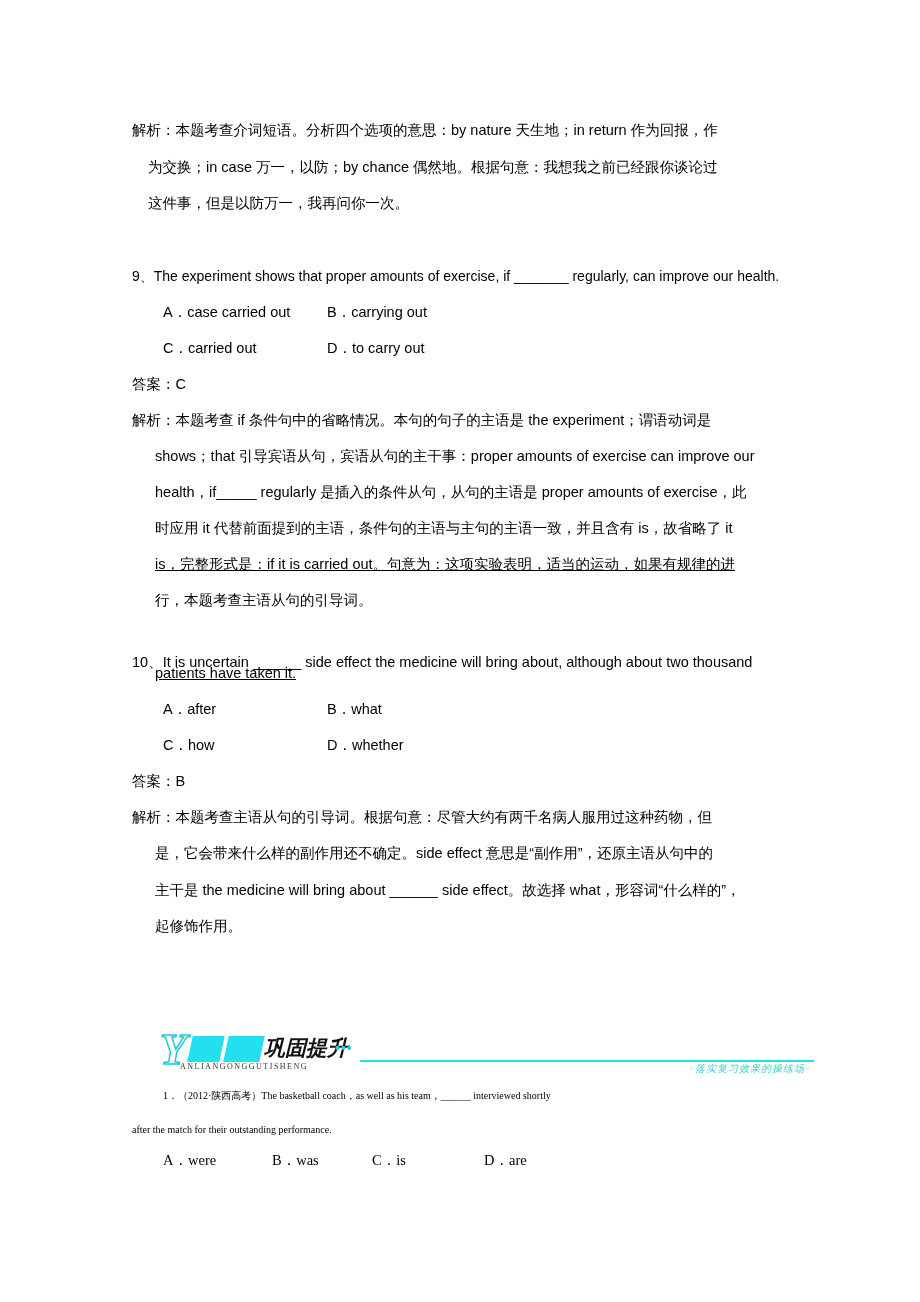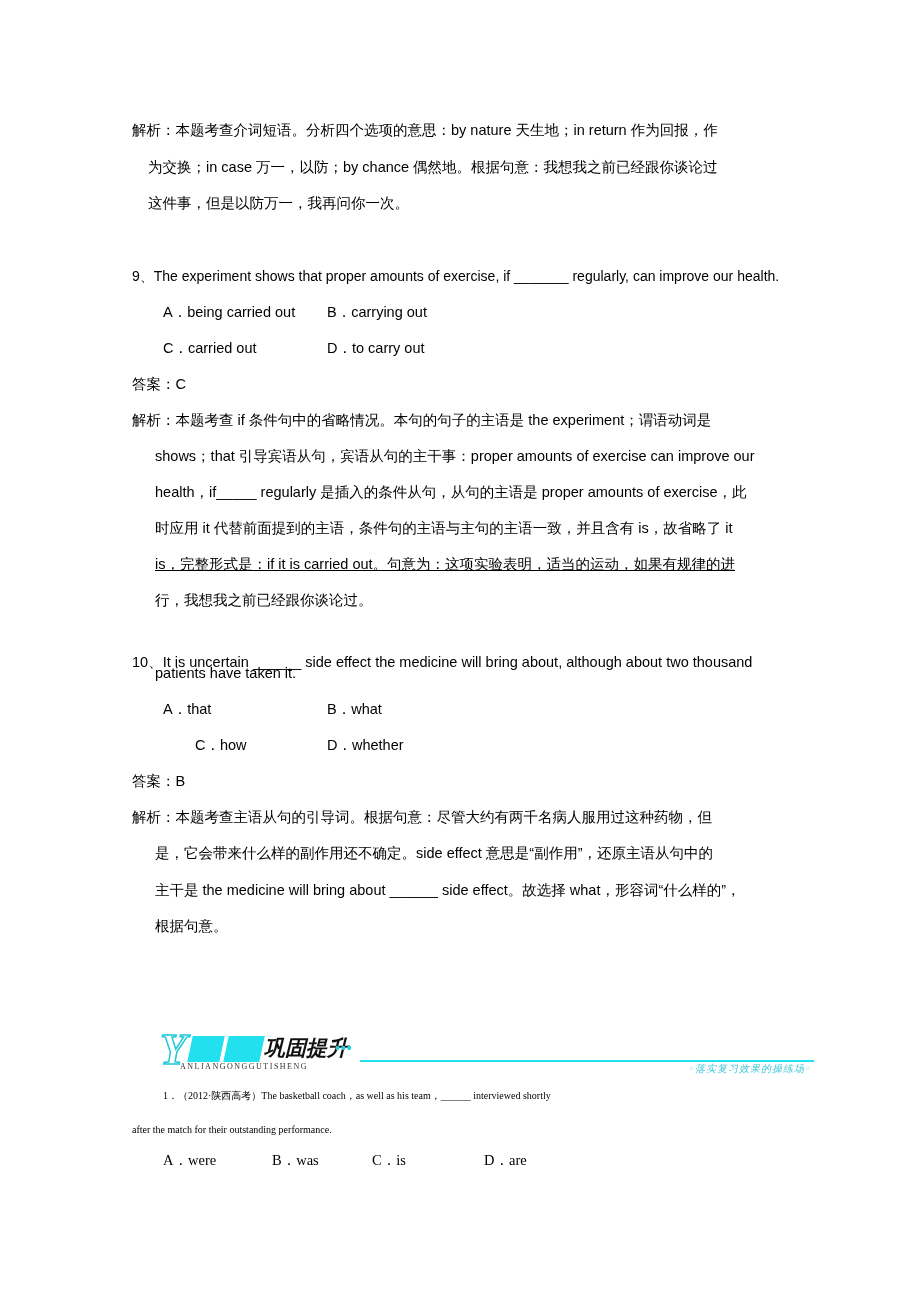--- a/index.html
+++ b/index.html
@@ -28,43 +28,43 @@
       font-family: "DejaVu Serif", serif; font-style: italic; letter-spacing: 1px; margin-top: 20px; }
   </style>
 </head>
 <body>
 
 <div class="line" style="left:132px; top:120px;">解析：本题考查介词短语。分析四个选项的意思：by nature  天生地；in return 作为回报，作</div>
 <div class="line" style="left:148px; top:157px;">为交换；in case  万一，以防；by chance 偶然地。根据句意：我想我之前已经跟你谈论过</div>
 <div class="line" style="left:148px; top:193px;">这件事，但是以防万一，我再问你一次。</div>
 
 <div class="line" style="left:132px; top:266px; font-size:14px;">9、The experiment shows that proper amounts of exercise, if  _______  regularly, can improve our health.</div>
-<div class="opt" style="left:163px; top:302px;">A．being carried out</div>
+<div class="opt" style="left:163px; top:302px;">A．case carried out</div>
 <div class="opt" style="left:327px; top:302px;">B．carrying out</div>
 <div class="opt" style="left:163px; top:338px;">C．carried out</div>
 <div class="opt" style="left:327px; top:338px;">D．to carry out</div>
 <div class="line" style="left:132px; top:374px;">答案：C</div>
 <div class="line" style="left:132px; top:410px;">解析：本题考查 if 条件句中的省略情况。本句的句子的主语是 the experiment；谓语动词是</div>
 <div class="line" style="left:155px; top:446px;">shows；that 引导宾语从句，宾语从句的主干事：proper amounts of exercise can improve our</div>
 <div class="line" style="left:155px; top:482px;">health，if_____ regularly 是插入的条件从句，从句的主语是 proper amounts of exercise，此</div>
 <div class="line" style="left:155px; top:518px;">时应用 it 代替前面提到的主语，条件句的主语与主句的主语一致，并且含有 is，故省略了 it</div>
 <div class="line" style="left:155px; top:554px;text-decoration:underline;">is，完整形式是：if it is carried out。句意为：这项实验表明，适当的运动，如果有规律的进</div>
-<div class="line" style="left:155px; top:590px;">行，我想我之前已经跟你谈论过。</div>
+<div class="line" style="left:155px; top:590px;">行，本题考查主语从句的引导词。</div>
 
 <div class="line" style="left:132px; top:627px;margin-top:25px;">10、It is uncertain  ______  side effect the medicine will bring about, although about two thousand</div>
-<div class="line" style="left:155px; top:663px;">patients have taken it.</div>
-<div class="opt" style="left:163px; top:699px;">A．that</div>
+<div class="line" style="left:155px; top:663px;text-decoration:underline;">patients have taken it.</div>
+<div class="opt" style="left:163px; top:699px;">A．after</div>
 <div class="opt" style="left:327px; top:699px;">B．what</div>
-<div class="opt" style="left:163px; top:735px;margin-left:32px;">C．how</div>
+<div class="opt" style="left:163px; top:735px;">C．how</div>
 <div class="opt" style="left:327px; top:735px;">D．whether</div>
 <div class="line" style="left:132px; top:771px;">答案：B</div>
 <div class="line" style="left:132px; top:807px;">解析：本题考查主语从句的引导词。根据句意：尽管大约有两千名病人服用过这种药物，但</div>
 <div class="line" style="left:155px; top:843px;">是，它会带来什么样的副作用还不确定。side effect 意思是“副作用”，还原主语从句中的</div>
 <div class="line" style="left:155px; top:880px;">主干是 the medicine will bring about ______ side effect。故选择 what，形容词“什么样的”，</div>
-<div class="line" style="left:155px; top:916px;">根据句意。</div>
+<div class="line" style="left:155px; top:916px;">起修饰作用。</div>
 
 <div class="banner">
   <div class="rule2"></div>
   <div class="block b1"></div>
   <div class="block b2"></div>
   <div class="y-letter">Y</div>
   <div class="title">巩固提升</div>
   <div class="dots">•••</div>
   <div class="pinyin">ANLIANGONGGUTISHENG</div>
   <div class="slogan">◦落实复习效果的操练场◦</div>

